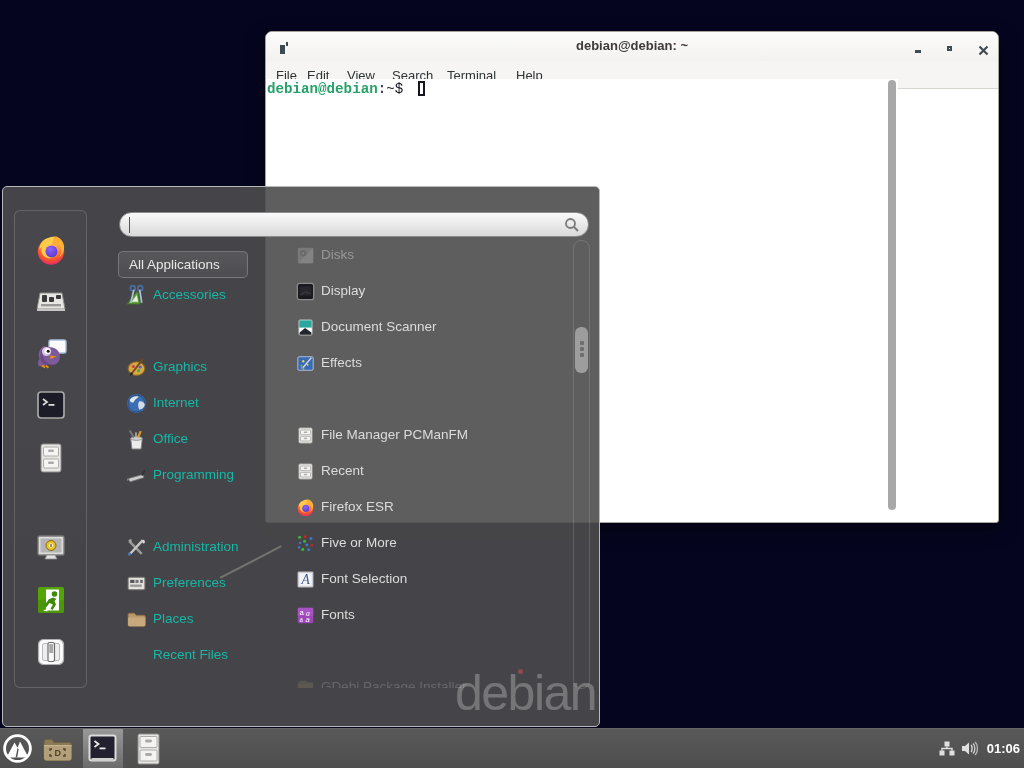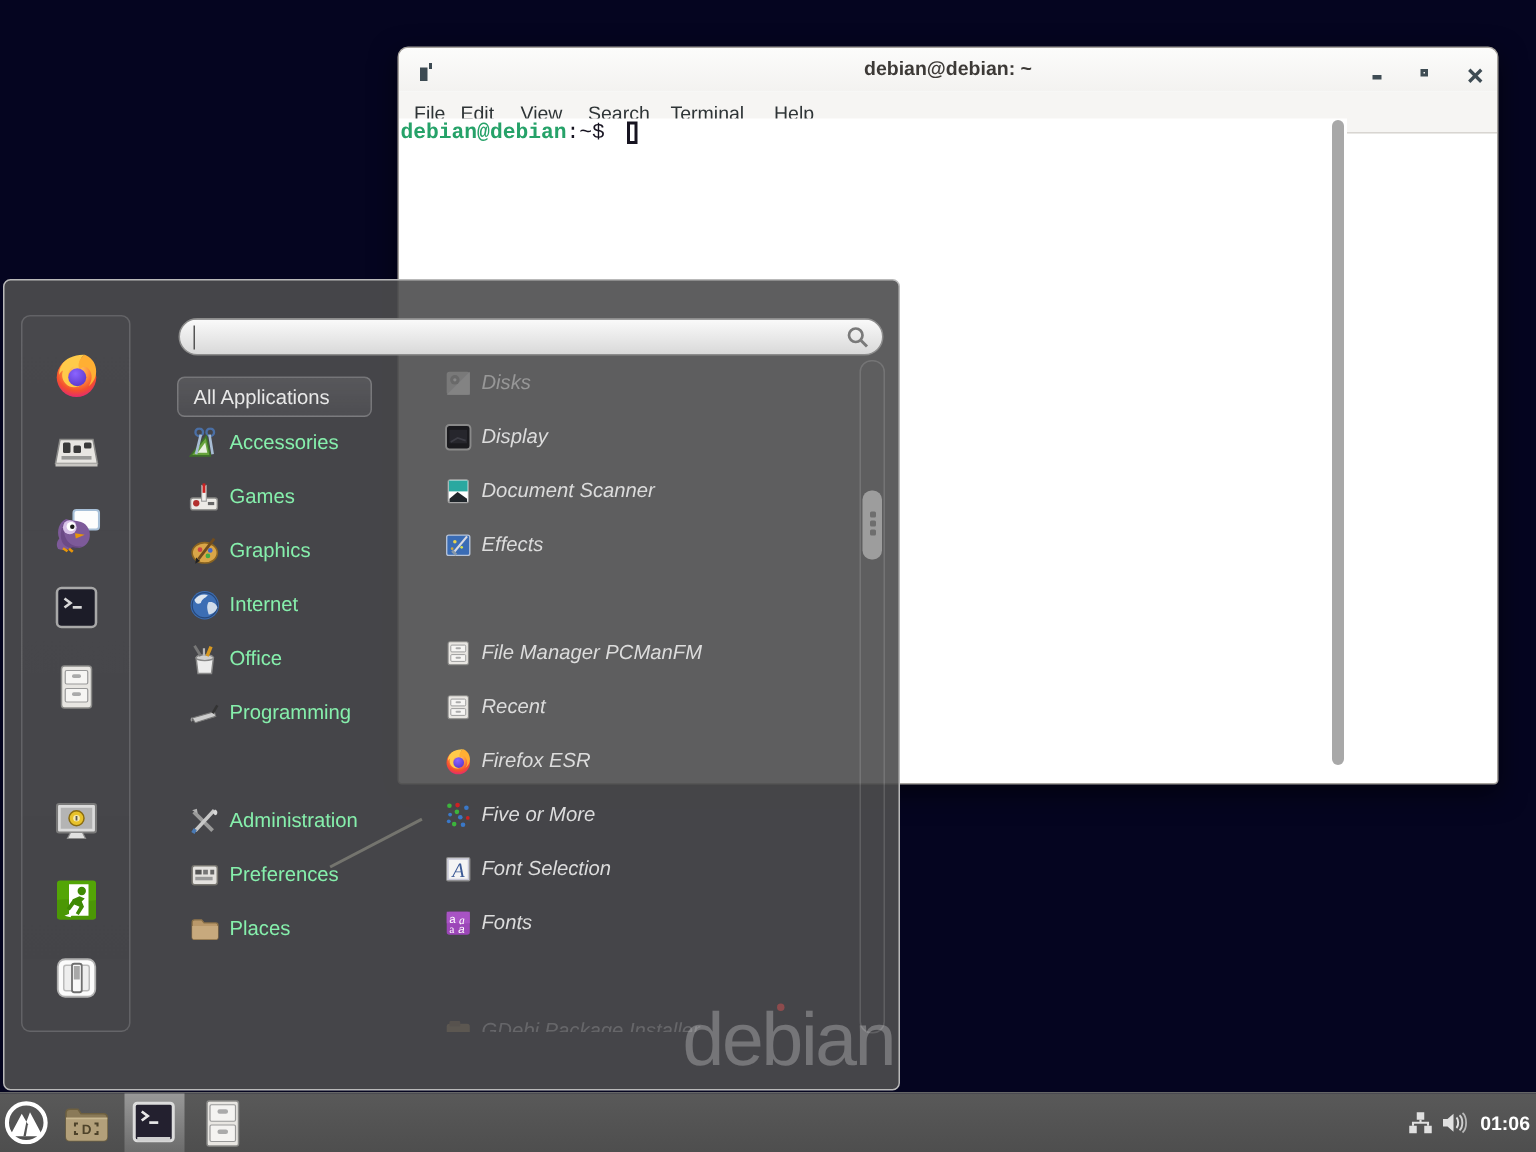--- a/index.html
+++ b/index.html
@@ -34,32 +34,32 @@
   #sidebar { left:11px; top:23px; width:73px; height:478px;
              border:1px solid rgba(255,255,255,0.16); border-radius:6px;
              background:linear-gradient(rgba(255,255,255,0.02),rgba(255,255,255,0.00)); }
   .sic { position:absolute; left:50%; transform:translateX(-50%); }
 
   #search { left:116px; top:25px; width:470px; height:25px; border-radius:13px;
             background:linear-gradient(#fafafa,#d9d9d9); border:1px solid #8c8c8c; }
   #search .caret { position:absolute; left:9px; top:4px; width:1px; height:16px; background:#555; }
   #search .mag { position:absolute; right:8px; top:4px; }
 
-  .cat { position:absolute; left:114px; width:150px; height:28px; color:#86efac; font-size:13.5px; }
+  .cat { position:absolute; left:114px; width:150px; height:28px; color:#14b8a6; font-size:13.5px; }
   .cat .ci { position:absolute; left:9px; top:3px; width:21px; height:21px; }
   .cat .cl { position:absolute; left:36px; top:5px; white-space:nowrap; }
   #allapps { left:115px; width:130px; height:27px; border-radius:5px;
              background:linear-gradient(rgba(255,255,255,0.10),rgba(255,255,255,0.05));
              border:1px solid rgba(255,255,255,0.22); color:#e8e8e8; font-size:13.5px; }
   #allapps span { position:absolute; left:10px; top:5px; }
 
   #applist { left:276px; top:51px; width:296px; height:450px; overflow:hidden; }
   .app { position:absolute; left:0; width:296px; height:30px; color:#dcdcdc; font-size:13.5px; }
   .app .ai { position:absolute; left:17px; top:2px; width:19px; height:19px; }
-  .app .al { position:absolute; left:42px; top:3px; white-space:nowrap;font-style:italic; }
+  .app .al { position:absolute; left:42px; top:3px; white-space:nowrap; }
 
   #mscrolltrough { left:570px; top:53px; width:17px; height:449px; border:1px solid rgba(255,255,255,0.14); border-radius:8px; }
   #mscrollthumb { left:572px; top:140px; width:13px; height:46px; background:#9d9d9d; border-radius:6px; }
   .grip { position:absolute; left:5px; width:3.5px; height:3.5px; background:#6e6e6e; border-radius:1px; }
 
   #trail { left:217px; top:390px; width:69px; height:1.6px; background:rgba(195,195,170,0.38);
            transform:rotate(-27.5deg); transform-origin:left center; }
 
   
   #taskbar { left:0; top:728px; width:1024px; height:40px;
@@ -187,30 +187,20 @@
   <div class="cat" style="top:95px">
     <svg class="ci" viewBox="0 0 20 20">
         <circle cx="6.5" cy="3" r="2.4" fill="none" stroke="#4a6fa5" stroke-width="1.5"></circle>
         <circle cx="13.5" cy="3" r="2.4" fill="none" stroke="#4a6fa5" stroke-width="1.5"></circle>
         <path d="M1 18 L11 5.5 L13.5 18 Z" fill="#67a33c" stroke="#3e702a" stroke-width="1"></path>
         <path d="M5.5 16 L10.3 9.5 L11.6 16 Z" fill="#e8f0e0"></path>
         <path d="M7.5 4.5 L4.5 17 M13 4.5 L15 17" stroke="#a8bdd4" stroke-width="1.7"></path>
       </svg>
     <span class="cl">Accessories</span>
   </div>
-  <div class="cat" style="top:131px">
-    <svg class="ci" viewBox="0 0 20 20">
-        <rect x="1" y="10.5" width="17" height="7.5" rx="1.5" fill="#eceae6" stroke="#8a8a88" stroke-width="0.9"></rect>
-        <rect x="8" y="2.5" width="3" height="10" fill="#f0efec" stroke="#999" stroke-width="0.7"></rect>
-        <rect x="8.6" y="1.2" width="1.8" height="6" fill="#cc2222"></rect>
-        <circle cx="4.6" cy="13.8" r="2" fill="#b3302e"></circle>
-        <rect x="12" y="13" width="4" height="2" fill="#666"></rect>
-      </svg>
-    <span class="cl">Games</span>
-  </div>
   <div class="cat" style="top:167px">
     <svg class="ci" viewBox="0 0 20 20">
         <ellipse cx="10" cy="11" rx="8" ry="6.5" fill="#d9a648" stroke="#8a6420" stroke-width="1"></ellipse>
         <circle cx="7" cy="9" r="1.5" fill="#cc4444"></circle>
         <circle cx="12" cy="13" r="1.5" fill="#44aa44"></circle>
         <circle cx="13.5" cy="9.5" r="1.5" fill="#4466cc"></circle>
         <path d="M16 2 L6 15" stroke="#704c1e" stroke-width="1.8"></path>
         <path d="M4.5 14 L7 16 L4 18 Z" fill="#222"></path>
       </svg>
     <span class="cl">Graphics</span>
@@ -261,20 +251,23 @@
         <rect x="4" y="11" width="11" height="2.2" fill="#999"></rect>
       </svg>
     <span class="cl">Preferences</span>
   </div>
   <div class="cat" style="top:419px">
     <svg class="ci" viewBox="0 0 20 20">
         <path d="M2 5.5 C2 4.7 2.6 4 3.5 4 L8 4 L9.6 6 L17 6 C17.8 6 18.4 6.6 18.4 7.4 L18.4 15 C18.4 15.8 17.8 16.4 17 16.4 L3.5 16.4 C2.6 16.4 2 15.8 2 15 Z" fill="#b9986a" stroke="#8a7048" stroke-width="0.8"></path>
         <path d="M2 8 L18.4 8 L18.4 15 C18.4 15.8 17.8 16.4 17 16.4 L3.5 16.4 C2.6 16.4 2 15.8 2 15 Z" fill="#c7a97d"></path>
       </svg>
     <span class="cl">Places</span>
+  </div>
+  <div class="cat" style="top:455px">
+    <span class="cl">Recent Files</span>
   </div>
 
   <div id="applist" class="abs">
     <div class="app" style="top:5.5px;opacity:0.45">
       <svg class="ai" viewBox="0 0 21 21">
           <rect x="2" y="2" width="17" height="17" rx="2" fill="#9a9a9a"></rect>
           <path d="M2 19 L19 2 L19 19 Z" fill="#b0b0b0"></path>
           <circle cx="8" cy="8" r="3.5" fill="#777"></circle>
           <circle cx="8" cy="8" r="1.2" fill="#bbb"></circle>
         </svg>

